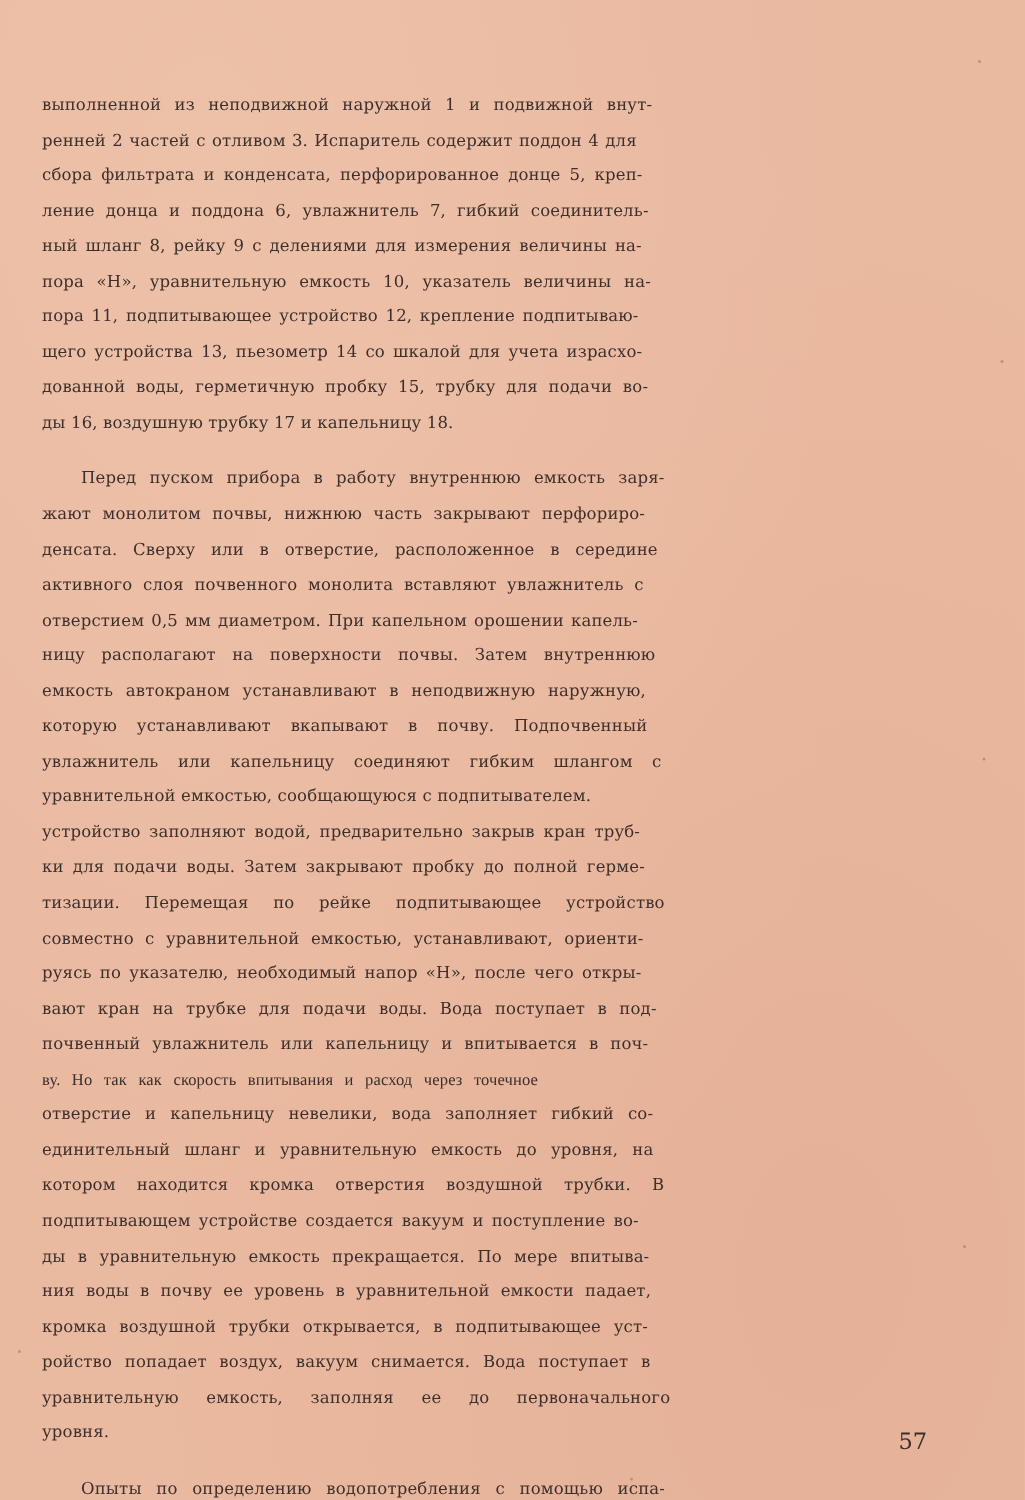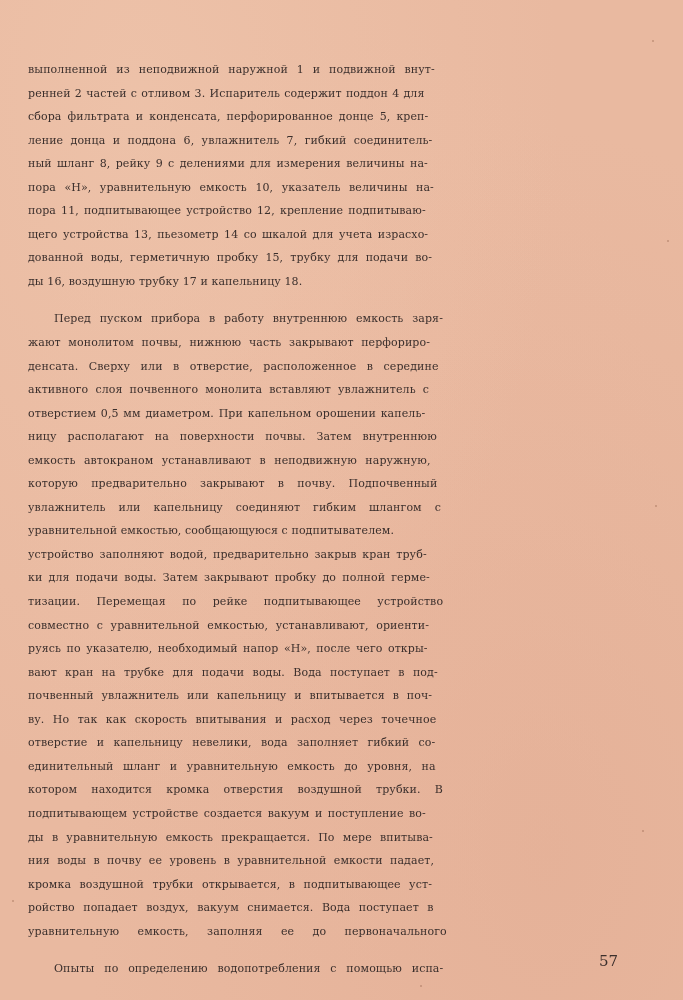--- a/index.html
+++ b/index.html
@@ -90,43 +90,44 @@
   </div>
 
   <div>
     <span class="line indent"><span class="line-inner" style="white-space: nowrap; display: inline-block; width: auto; word-spacing: 5.14px;">Перед пуском прибора в работу внутреннюю емкость заря-</span></span>
     <span class="line"><span class="line-inner" style="white-space: nowrap; display: inline-block; width: auto; word-spacing: 4px;">жают монолитом почвы, нижнюю часть закрывают перфориро-</span></span>
     <span class="line"><span class="line-inner" style="white-space: nowrap; display: inline-block; width: auto; word-spacing: 6.86px;">денсата. Сверху или в отверстие, расположенное в середине</span></span>
     <span class="line"><span class="line-inner" style="white-space: nowrap; display: inline-block; width: auto; word-spacing: 3.5px;">активного слоя почвенного монолита вставляют увлажнитель с</span></span>
     <span class="line"><span class="line-inner" style="white-space: nowrap; display: inline-block; width: auto; word-spacing: 1.14px;">отверстием 0,5 мм диаметром. При капельном орошении капель-</span></span>
     <span class="line"><span class="line-inner" style="white-space: nowrap; display: inline-block; width: auto; word-spacing: 7.33px;">ницу располагают на поверхности почвы. Затем внутреннюю</span></span>
     <span class="line"><span class="line-inner" style="white-space: nowrap; display: inline-block; width: auto; word-spacing: 4.8px;">емкость автокраном устанавливают в неподвижную наружную,</span></span>
-    <span class="line"><span class="line-inner" style="white-space: nowrap; display: inline-block; width: auto; word-spacing: 9.6px;">которую предварительно закрывают в почву. Подпочвенный</span></span>
+    <span class="line"><span class="line-inner" style="white-space: nowrap; display: inline-block; width: auto; word-spacing: 9.6px;">которую устанавливают вкапывают в почву. Подпочвенный</span></span>
     <span class="line"><span class="line-inner" style="white-space: nowrap; display: inline-block; width: auto; word-spacing: 9.33px;">увлажнитель или капельницу соединяют гибким шлангом с</span></span>
     <span class="line last"><span class="line-inner" style="white-space: nowrap; display: inline-block; width: auto;">уравнительной емкостью, сообщающуюся с подпитывателем.</span></span>
   </div>
 
   <div>
     <span class="line"><span class="line-inner" style="white-space: nowrap; display: inline-block; width: auto; word-spacing: 2.17px;">устройство заполняют водой, предварительно закрыв кран труб-</span></span>
     <span class="line"><span class="line-inner" style="white-space: nowrap; display: inline-block; width: auto; word-spacing: 2.56px;">ки для подачи воды. Затем закрывают пробку до полной герме-</span></span>
     <span class="line"><span class="line-inner" style="white-space: nowrap; display: inline-block; width: auto; word-spacing: 12.8px;">тизации. Перемещая по рейке подпитывающее устройство</span></span>
     <span class="line"><span class="line-inner" style="white-space: nowrap; display: inline-block; width: auto; word-spacing: 4px;">совместно с уравнительной емкостью, устанавливают, ориенти-</span></span>
     <span class="line"><span class="line-inner" style="white-space: nowrap; display: inline-block; width: auto; word-spacing: 1.88px;">руясь по указателю, необходимый напор «Н», после чего откры-</span></span>
     <span class="line"><span class="line-inner" style="white-space: nowrap; display: inline-block; width: auto; word-spacing: 4.7px;">вают кран на трубке для подачи воды. Вода поступает в под-</span></span>
     <span class="line"><span class="line-inner" style="white-space: nowrap; display: inline-block; width: auto; word-spacing: 4.29px;">почвенный увлажнитель или капельницу и впитывается в поч-</span></span>
-    <span class="line"><span class="line-inner" style="white-space: nowrap; display: inline-block; width: auto; word-spacing: 4.78px;">ву. Но так как скорость впитывания и расход через точечное</span></span>
+    <span class="line"><span class="line-inner" style="white-space: nowrap; display: inline-block; width: auto; word-spacing: 4.78px; font-family: Liberation Serif, serif;">ву. Но так как скорость впитывания и расход через точечное</span></span>
     <span class="line"><span class="line-inner" style="white-space: nowrap; display: inline-block; width: auto; word-spacing: 5.71px;">отверстие и капельницу невелики, вода заполняет гибкий со-</span></span>
     <span class="line"><span class="line-inner" style="white-space: nowrap; display: inline-block; width: auto; word-spacing: 5.86px;">единительный шланг и уравнительную емкость до уровня, на</span></span>
     <span class="line"><span class="line-inner" style="white-space: nowrap; display: inline-block; width: auto; word-spacing: 10.5px;">котором находится кромка отверстия воздушной трубки. В</span></span>
     <span class="line"><span class="line-inner" style="white-space: nowrap; display: inline-block; width: auto; word-spacing: 1.83px;">подпитывающем устройстве создается вакуум и поступление во-</span></span>
     <span class="line"><span class="line-inner" style="white-space: nowrap; display: inline-block; width: auto; word-spacing: 4.57px;">ды в уравнительную емкость прекращается. По мере впитыва-</span></span>
     <span class="line"><span class="line-inner" style="white-space: nowrap; display: inline-block; width: auto; word-spacing: 3.78px;">ния воды в почву ее уровень в уравнительной емкости падает,</span></span>
     <span class="line"><span class="line-inner" style="white-space: nowrap; display: inline-block; width: auto; word-spacing: 4.83px;">кромка воздушной трубки открывается, в подпитывающее уст-</span></span>
     <span class="line"><span class="line-inner" style="white-space: nowrap; display: inline-block; width: auto; word-spacing: 4.86px;">ройство попадает воздух, вакуум снимается. Вода поступает в</span></span>
     <span class="line"><span class="line-inner" style="white-space: nowrap; display: inline-block; width: auto; word-spacing: 14.8px;">уравнительную емкость, заполняя ее до первоначального</span></span>
+    <span class="line last"><span class="line-inner" style="white-space: nowrap; display: inline-block; width: auto;">уровня.</span></span>
   </div>
 
   <div>
     <span class="line indent"><span class="line-inner" style="white-space: nowrap; display: inline-block; width: auto; word-spacing: 6.17px;">Опыты по определению водопотребления с помощью испа-</span></span>
 
   </div>
 </div>
 
 <div class="page-number">57</div>
 

